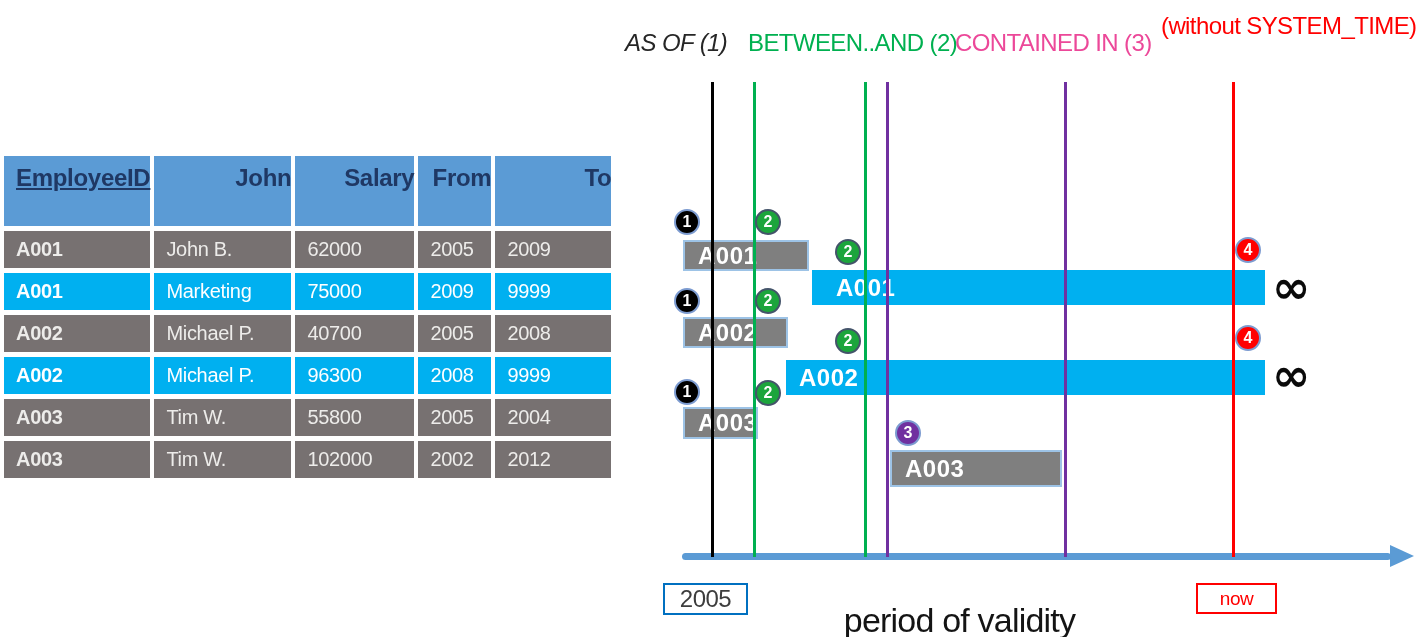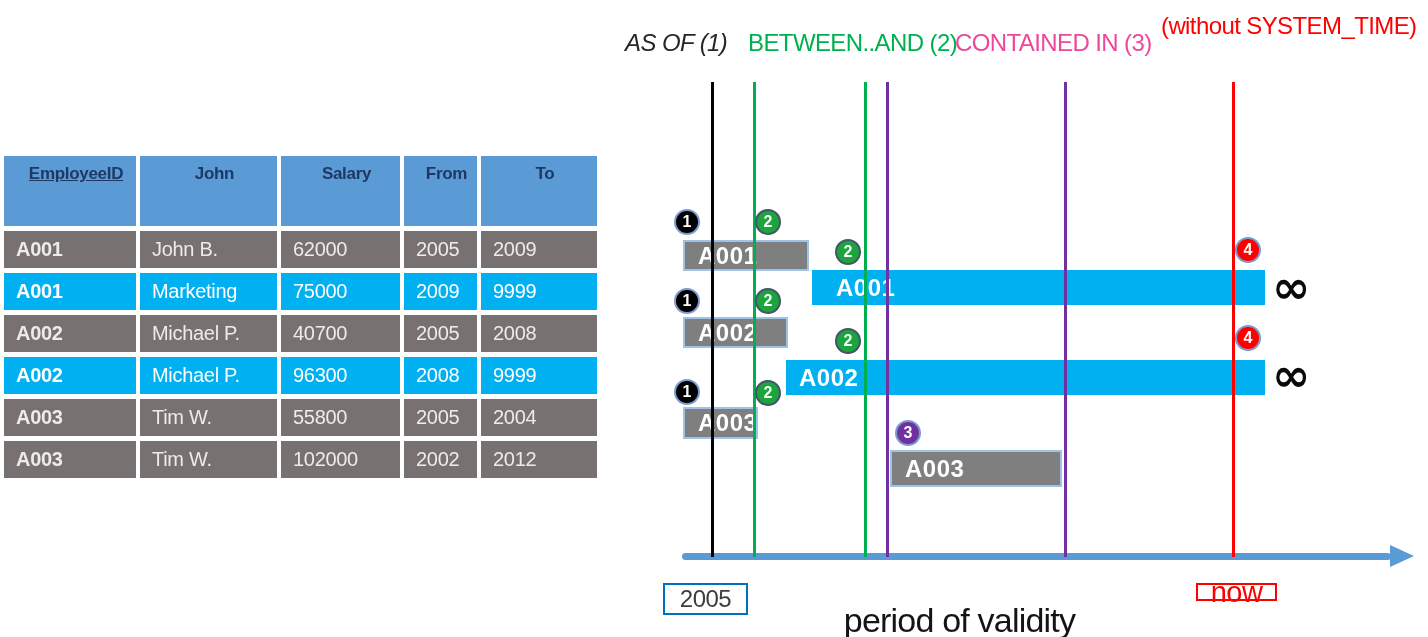--- a/index.html
+++ b/index.html
@@ -9,21 +9,21 @@
   }
 
   
   table.emp {
     position:absolute; left:0px; top:151px;
     border-collapse:separate; border-spacing:4px 5px;
     table-layout:fixed;
   }
   table.emp th {
     background:#5B9BD5; color:#1F3864; font-weight:bold;
-    font-size:17px; text-align:center; vertical-align:top;
+    font-size:24px; text-align:right; vertical-align:top;
     height:62px; padding:8px 0 0 12px; letter-spacing:-0.3px;
   }
   table.emp td {
     height:37px; padding:0 0 0 12px; font-size:20px;
     letter-spacing:-0.3px; vertical-align:middle;
   }
   tr.gray td { background:#777171; color:#EDECEA; }
   tr.cyan td { background:#00B0F0; color:#FDFEFF; }
   td.idc { font-weight:bold; color:#FFFFFF; }
   .u { text-decoration:underline; }
@@ -85,24 +85,24 @@
           border-left:24px solid #5B9BD5;
           border-top:11px solid transparent; border-bottom:11px solid transparent; }
 
   .year-box {
     position:absolute; left:663px; top:583px; width:85px; height:32px;
     border:2px solid #0070C0; box-sizing:border-box;
     display:flex; align-items:center; justify-content:center;
     font-size:24px; color:#3d3d3d; letter-spacing:-0.5px;
   }
   .now-box {
-    position:absolute; left:1196px; top:583px; width:81px; height:18px;
+    position:absolute; left:1196px; top:583px; width:81px; height:31px;
     border:2px solid #FF0000; box-sizing:border-box;
     display:flex; align-items:center; justify-content:center;
-    font-size:29px; color:#FF0000; letter-spacing:-0.5px;
+    font-size:19px; color:#FF0000; letter-spacing:-0.5px;
   }
   .axis-title {
     position:absolute; left:827px; top:601px; width:265px; text-align:center;
     font-size:34px; color:#141414; letter-spacing:-0.8px; white-space:nowrap;
   }
 </style>
 </head>
 <body>
 
 <div class="stage">

